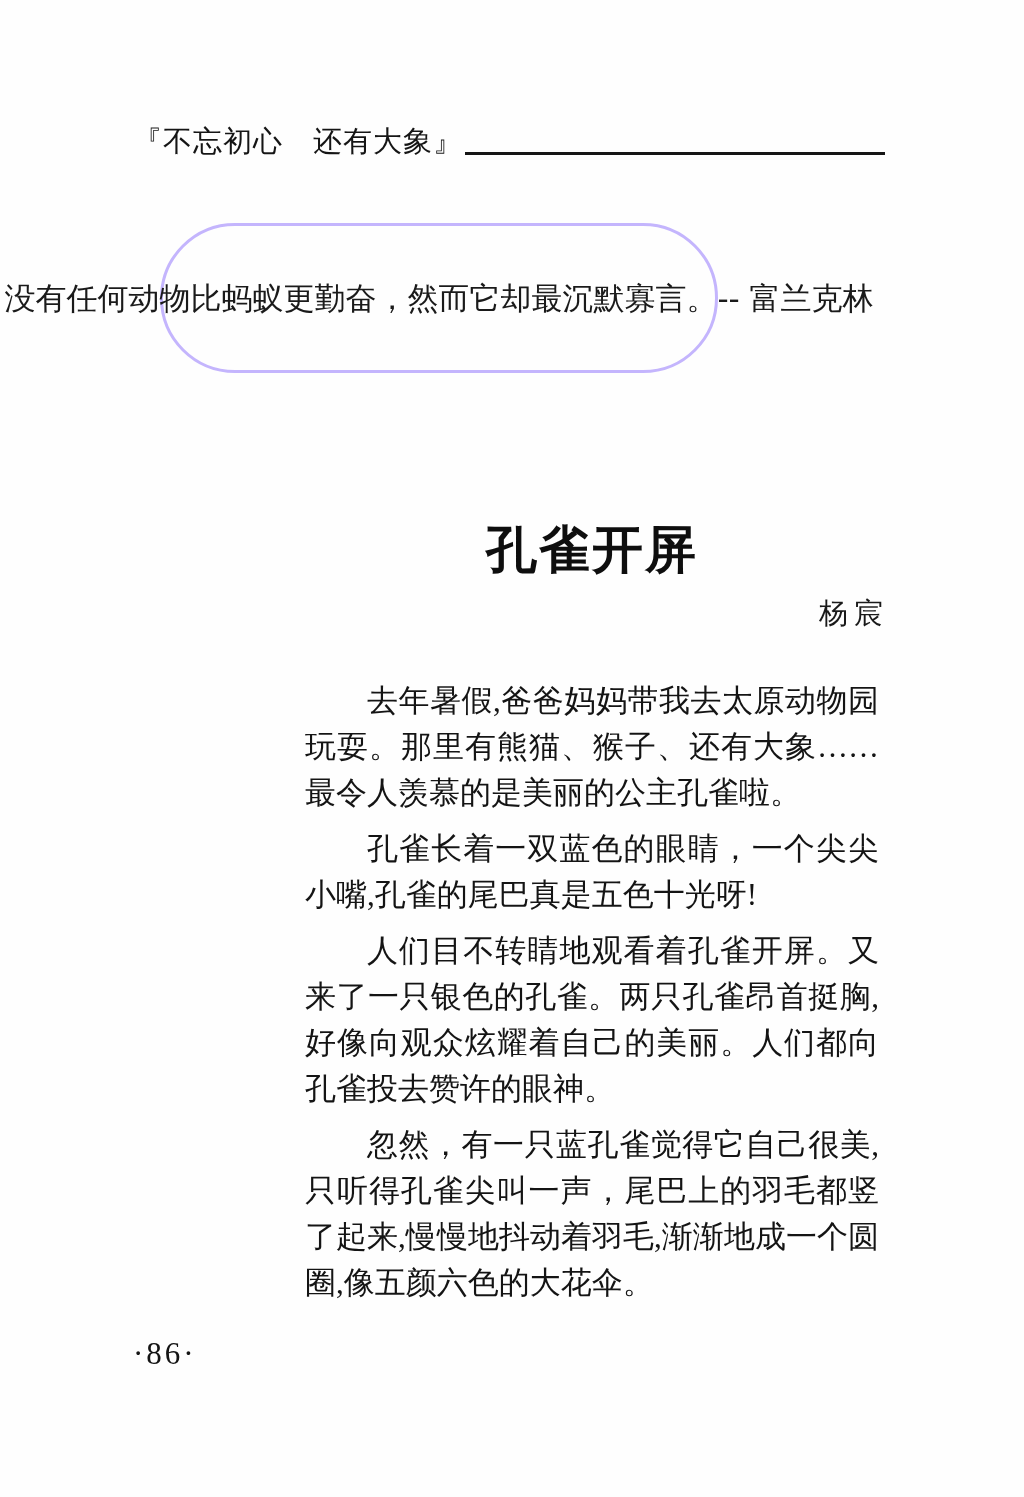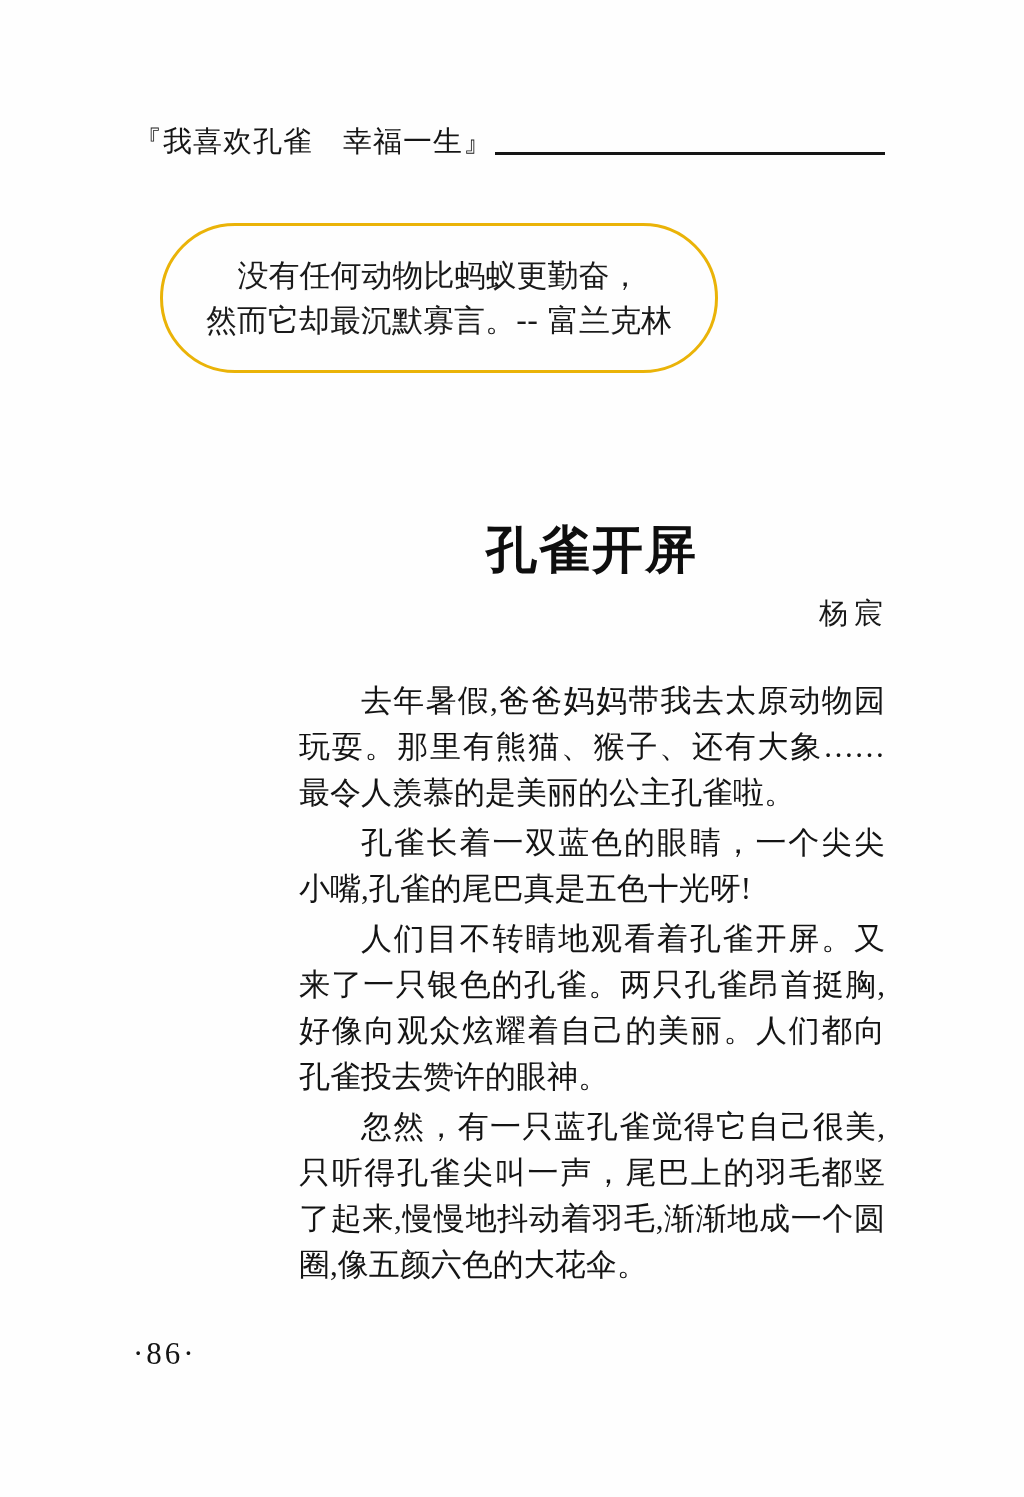--- a/index.html
+++ b/index.html
@@ -44,24 +44,24 @@
   }
 
   
   .quote-bubble {
     position: absolute;
     left: 160px;
     top: 223px;
     width: 558px;
     height: 150px;
     box-sizing: border-box;
-    border: 3px solid #eab308;
+    border: 3px solid #c4b5fd;
     border-radius: 78px;
     display: flex;
-    flex-direction: column;
+    flex-direction: row;
     justify-content: center;
     align-items: center;
     text-align: center;
     font-family: "DejaVu Sans", "Liberation Sans", sans-serif;
     font-size: 31px;
     line-height: 45px;
     color: #1a1a1a;
   }
   .quote-line { white-space: nowrap; }
 
@@ -91,42 +91,42 @@
   }
   .article-body {
     margin-top: 48px;
     font-size: 31px;
     line-height: 46px;
     text-align: justify;
     text-justify: inter-ideograph;
     color: #141414;
   }
   .article-body p {
-    margin: 4px;
+    margin: 10px;
     text-indent: 2em;
   }
 
   
   .page-number {
     position: absolute;
     left: 133px;
     top: 1336px;
     font-size: 31px;
     line-height: 36px;
     letter-spacing: 3px;
     color: #141414;
   }
 </style>
 </head>
 <body>
 
 <div class="page">
 
   <div class="header">
-    <span class="header-title">『我喜欢孔雀　幸福一生』</span>
+    <span class="header-title">『不忘初心　还有大象』</span>
     <span class="header-rule"></span>
   </div>
 
   <div class="quote-bubble">
     <div class="quote-line">没有任何动物比蚂蚁更勤奋，</div>
     <div class="quote-line">然而它却最沉默寡言。-- 富兰克林</div>
   </div>
 
   <div class="article">
     <h1 class="article-title">孔雀开屏</h1>

